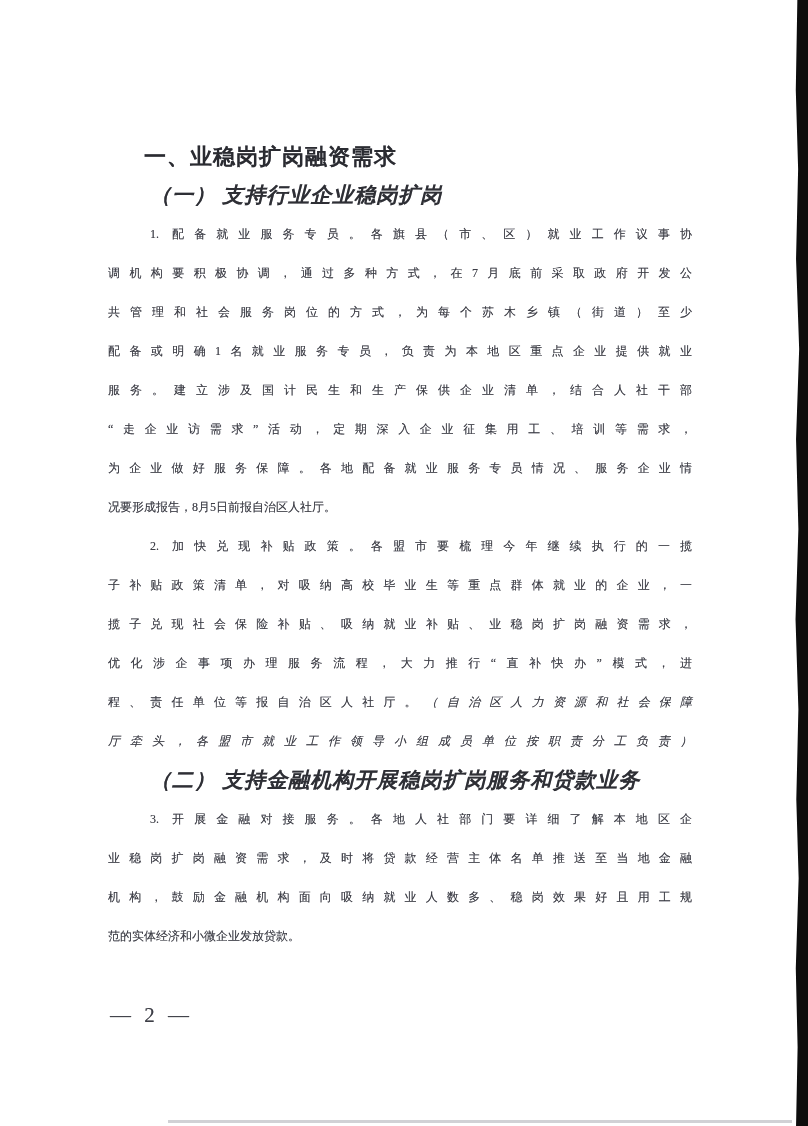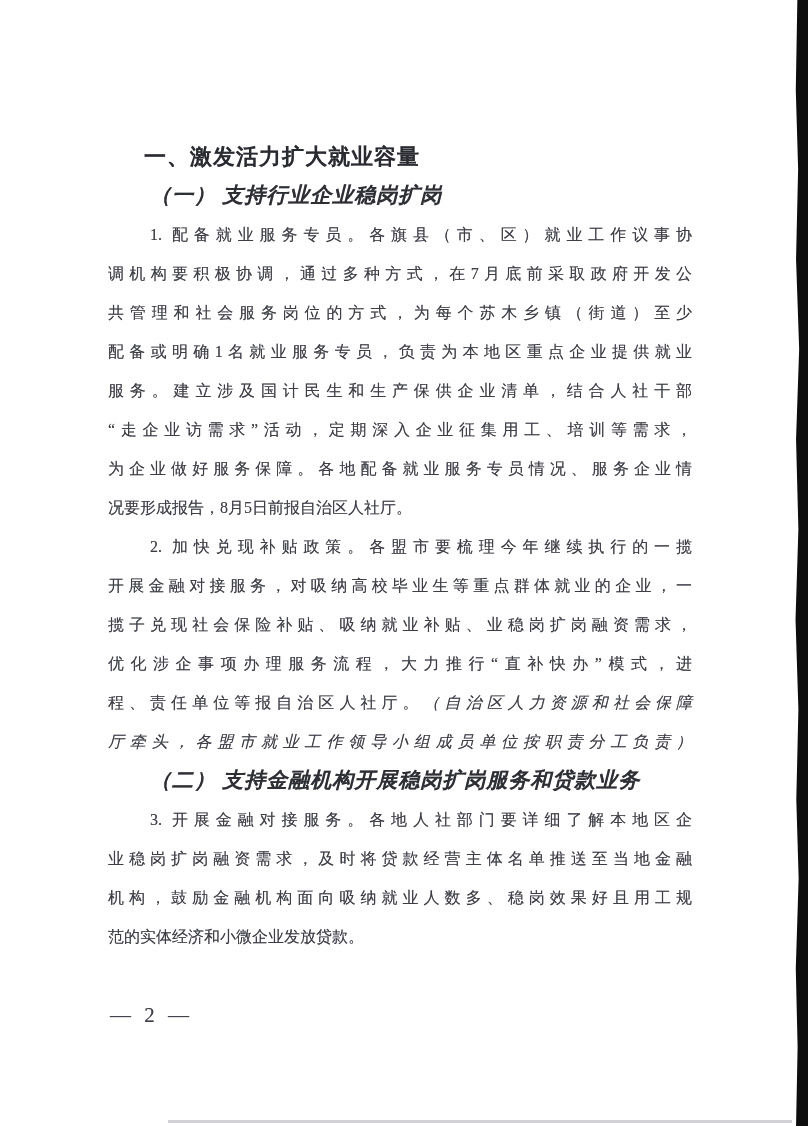--- a/index.html
+++ b/index.html
@@ -10,21 +10,21 @@
     overflow:hidden;
     font-family:"Liberation Serif","DejaVu Serif",serif;
   }
   .text-block{
     position:absolute;
     left:108px;top:137px;width:584px;
   }
   .line{
     height:39px;
     line-height:39px;
-    font-size:16px;
+    font-size:12px;
     color:#3d3e46;
     text-shadow:0 0 0.6px rgba(70,70,82,0.55);
     white-space:normal;
   }
   .justify{
     text-align:justify;
     text-align-last:justify;
   }
   .indent{text-indent:42px;}
   .h1{
@@ -67,34 +67,34 @@
     background:#c6c6ca;
     opacity:0.8;
   }
 </style>
 </head>
 <body>
 
 <div class="page">
 
   <div class="text-block">
-    <div class="line h1">一、激发活力扩大就业容量</div>
+    <div class="line h1">一、业稳岗扩岗融资需求</div>
     <div class="line h2">（一） 支持行业企业稳岗扩岗</div>
 
     <div class="line justify indent">1. 配备就业服务专员。各旗县（市、区）就业工作议事协</div>
     <div class="line justify">调机构要积极协调，通过多种方式，在7月底前采取政府开发公</div>
     <div class="line justify">共管理和社会服务岗位的方式，为每个苏木乡镇（街道）至少</div>
     <div class="line justify">配备或明确1名就业服务专员，负责为本地区重点企业提供就业</div>
     <div class="line justify">服务。建立涉及国计民生和生产保供企业清单，结合人社干部</div>
     <div class="line justify">“走企业访需求”活动，定期深入企业征集用工、培训等需求，</div>
     <div class="line justify">为企业做好服务保障。各地配备就业服务专员情况、服务企业情</div>
     <div class="line">况要形成报告，8月5日前报自治区人社厅。</div>
 
     <div class="line justify indent">2. 加快兑现补贴政策。各盟市要梳理今年继续执行的一揽</div>
-    <div class="line justify">开展金融对接服务，对吸纳高校毕业生等重点群体就业的企业，一</div>
+    <div class="line justify">子补贴政策清单，对吸纳高校毕业生等重点群体就业的企业，一</div>
     <div class="line justify">揽子兑现社会保险补贴、吸纳就业补贴、业稳岗扩岗融资需求，</div>
     <div class="line justify">优化涉企事项办理服务流程，大力推行“直补快办”模式，进</div>
     <div class="line justify"><span>程、责任单位等报自治区人社厅。</span><span class="kaiti">（自治区人力资源和社会保障</span></div>
     <div class="line justify kaiti">厅牵头，各盟市就业工作领导小组成员单位按职责分工负责）</div>
 
     <div class="line h2">（二） 支持金融机构开展稳岗扩岗服务和贷款业务</div>
 
     <div class="line justify indent">3. 开展金融对接服务。各地人社部门要详细了解本地区企</div>
     <div class="line justify">业稳岗扩岗融资需求，及时将贷款经营主体名单推送至当地金融</div>
     <div class="line justify">机构，鼓励金融机构面向吸纳就业人数多、稳岗效果好且用工规</div>

